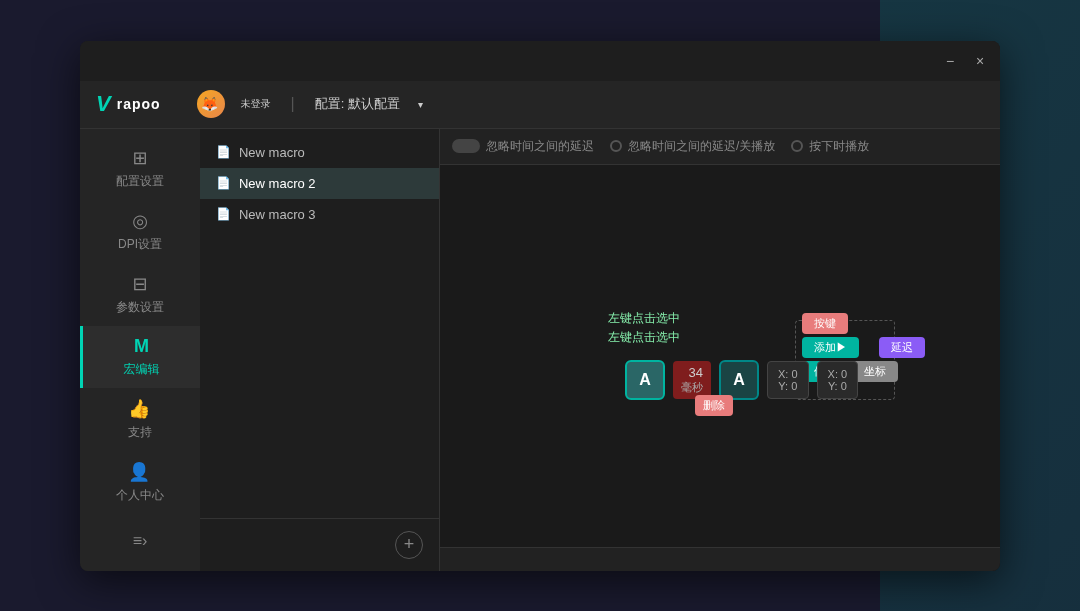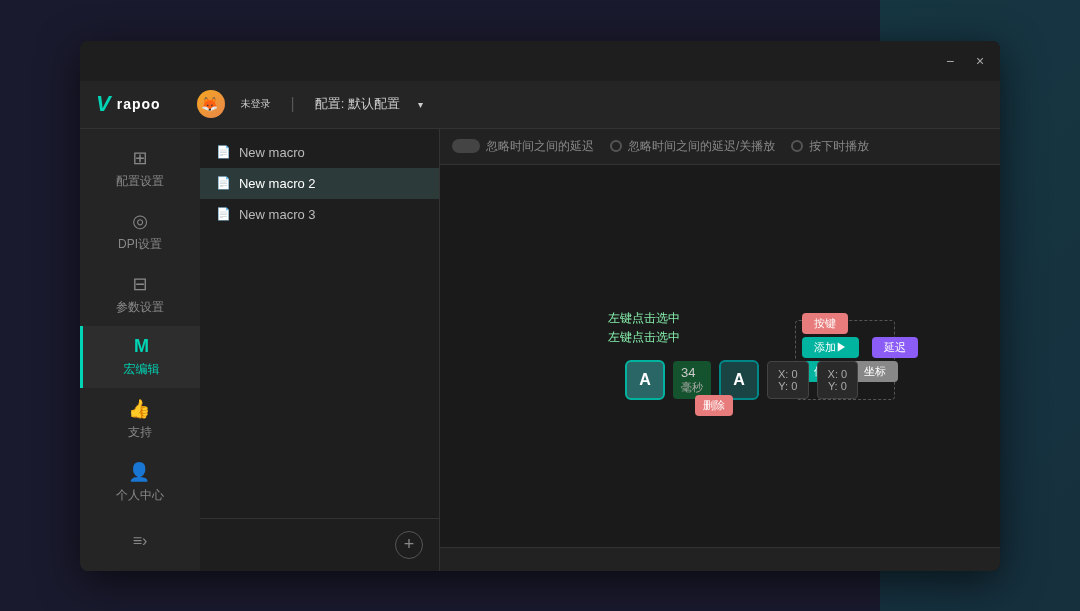--- a/index.html
+++ b/index.html
@@ -293,26 +293,26 @@
       border: 2px solid #00b4a0;
       border-radius: 6px;
       display: flex;
       align-items: center;
       justify-content: center;
       color: #fff;
       font-size: 16px;
       font-weight: bold;
     }
     .delay-node {
-      background: #14532d;
+      background: #7f1d1d;
       color: #aaa;
       font-size: 11px;
       padding: 4px 8px;
       border-radius: 4px;
-      text-align: left;
+      text-align: right;
     }
     .delay-ms {
       font-size: 13px;
       color: #ccc;
     }
     .key-node-2 {
       width: 40px;
       height: 40px;
       background: #1a4444;
       border: 2px solid #008888;
@@ -491,21 +491,21 @@
           <div>左键点击选中</div>
           <div>左键点击选中</div>
         </div>
 
         <div class="dashed-line"></div>
 
         <div style="position:absolute; top:148px; left:362px; display:flex; flex-direction:column; gap:3px;">
           <div style="display:flex; gap:4px;">
             <button class="popup-btn" style="background:#e87c7c;">按键</button>
           </div>
-          <div style="display:flex; gap:13px;">
+          <div style="display:flex; gap:20px;">
             <button class="popup-btn" style="background:#00b4a0;">添加▶</button>
             <button class="popup-btn" style="background:#8b5cf6;">延迟</button>
           </div>
           <div style="display:flex; gap:4px;">
             <button class="popup-btn" style="background:#00b4a0;">修改</button>
             <button class="popup-btn" style="background:#888;">坐标</button>
           </div>
         </div>
 
         <div style="position:absolute; top:195px; left:185px; display:flex; align-items:center; gap:8px;">

